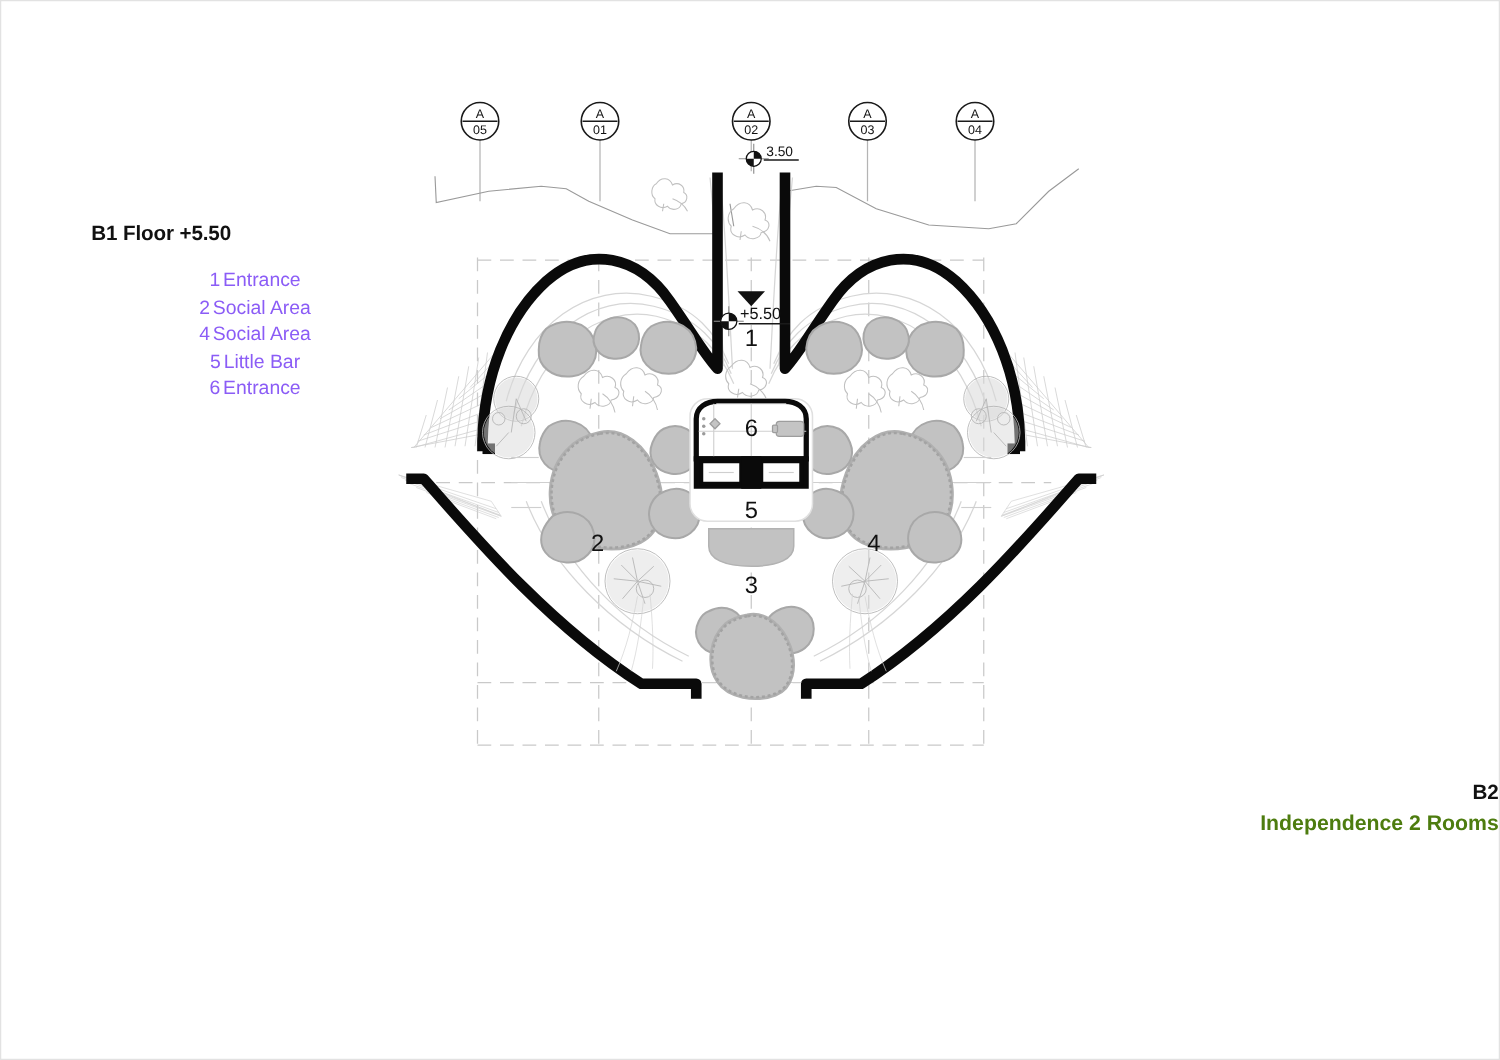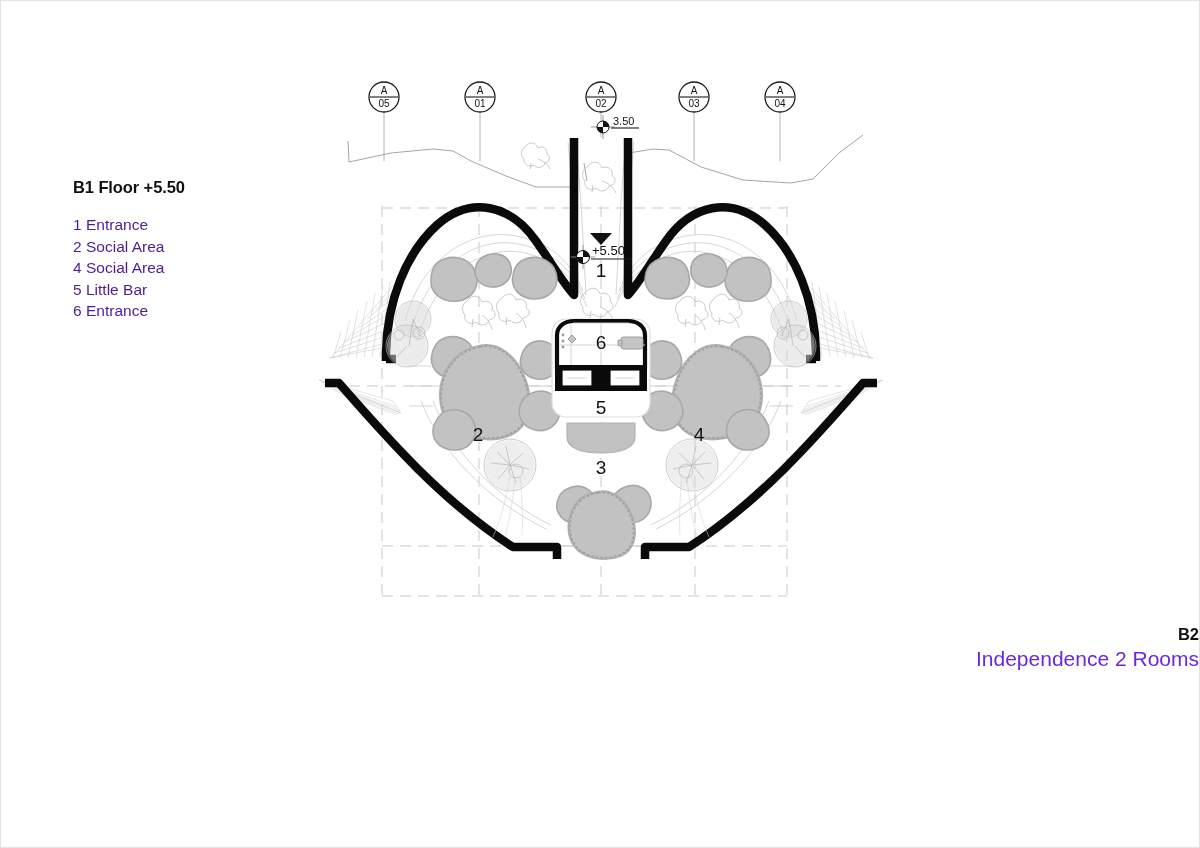--- a/index.html
+++ b/index.html
@@ -39,22 +39,23 @@
     color: #111111;
     white-space: nowrap;
   }
   #legend .room-list {
     margin-top: 16px;
   }
   #legend .room-line {
     font-size: 15.5px;
     font-weight: 400;
     line-height: 21.5px;
-    color: #4c1d95;
+    color: #8b5cf6;
     white-space: nowrap;
+    text-align: center;
   }
   #legend .room-line .num {
     display: inline-block;
     min-width: 13px;
   }
 
   
   #caption {
     position: absolute;
     left: 0;
@@ -62,24 +63,24 @@
     top: 622px;
     text-align: right;
   }
   #caption .cap-code {
     font-size: 16.5px;
     font-weight: 700;
     line-height: 23px;
     color: #111111;
   }
   #caption .cap-name {
-    font-size: 21px;
-    font-weight: 400;
+    font-size: 17px;
+    font-weight: 700;
     line-height: 25px;
-    color: #6d28d9;
+    color: #4d7c0f;
   }
 
   
   #plan {
     position: absolute;
     left: 0;
     top: 0;
     width: 1200px;
     height: 848px;
   }

